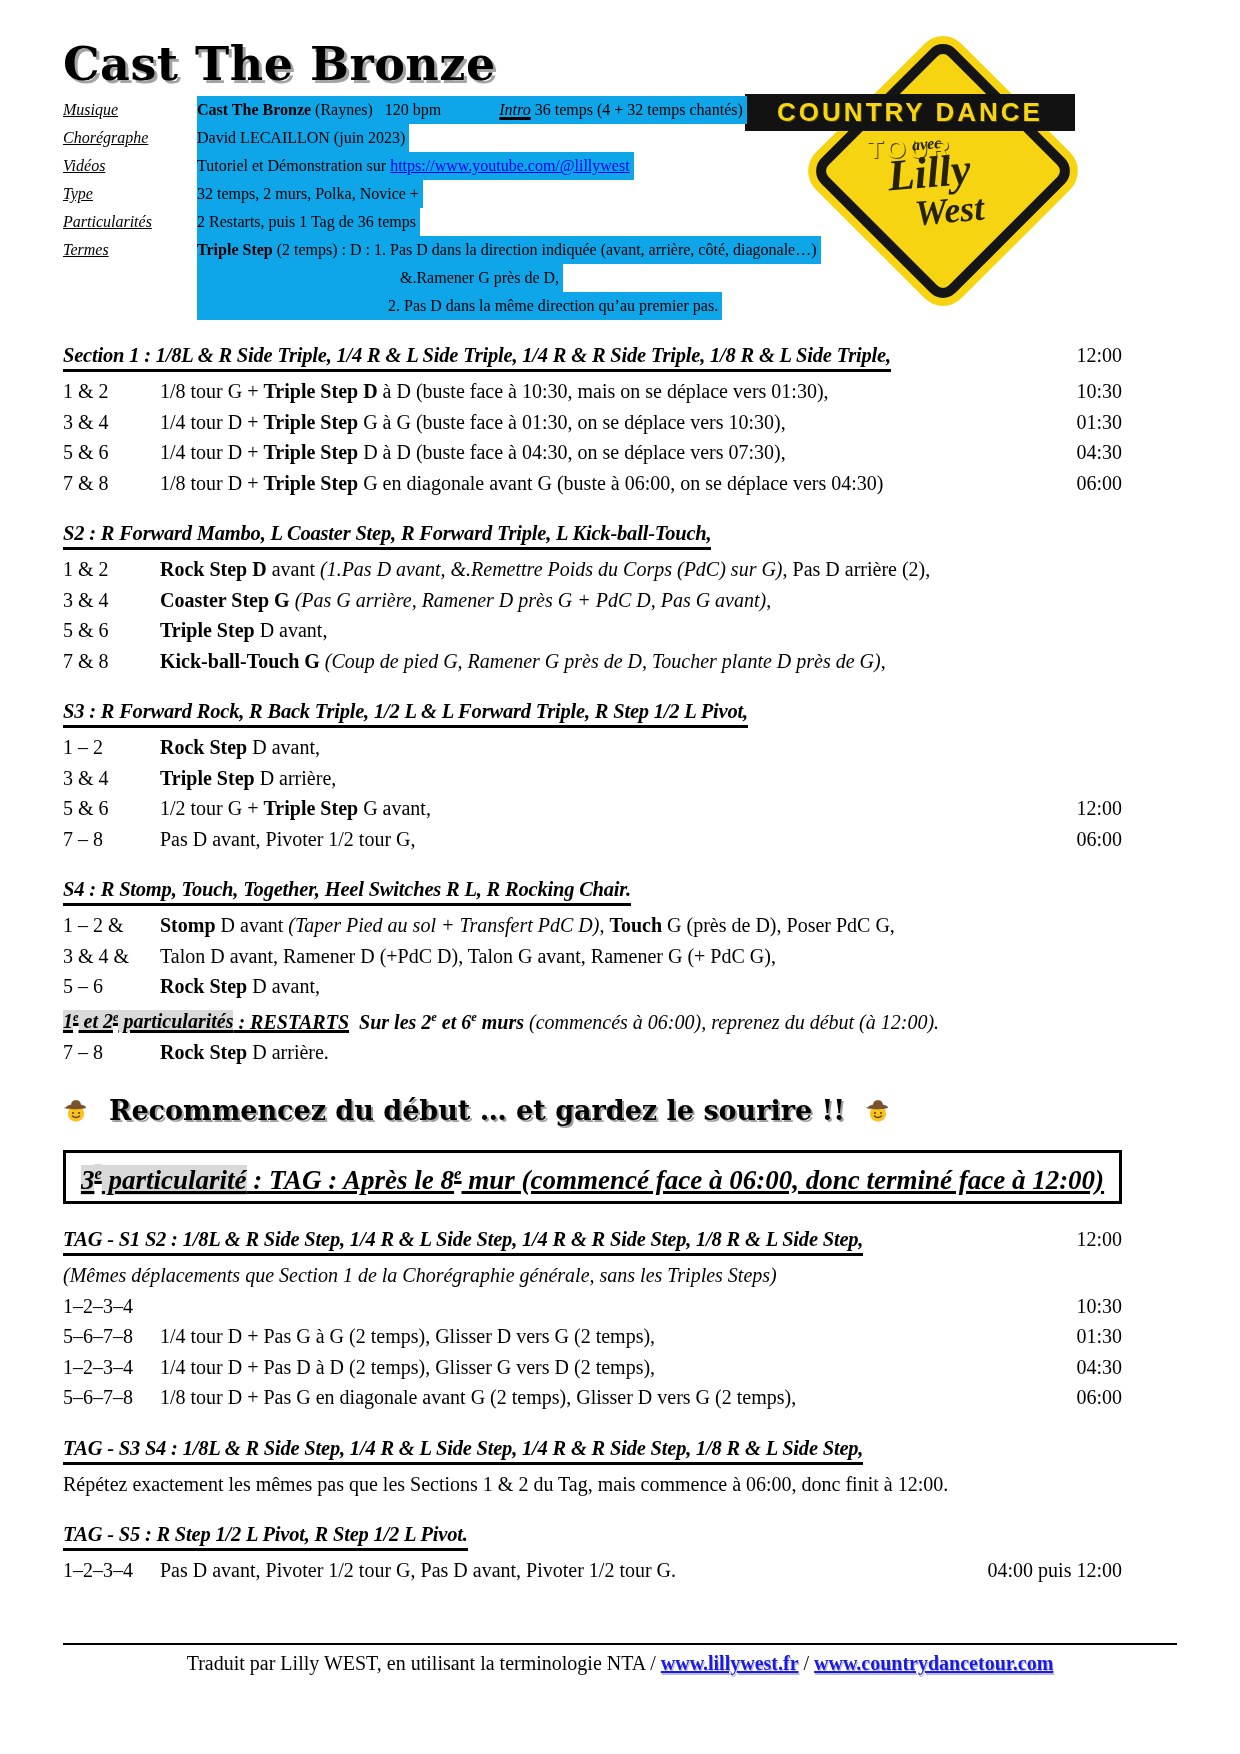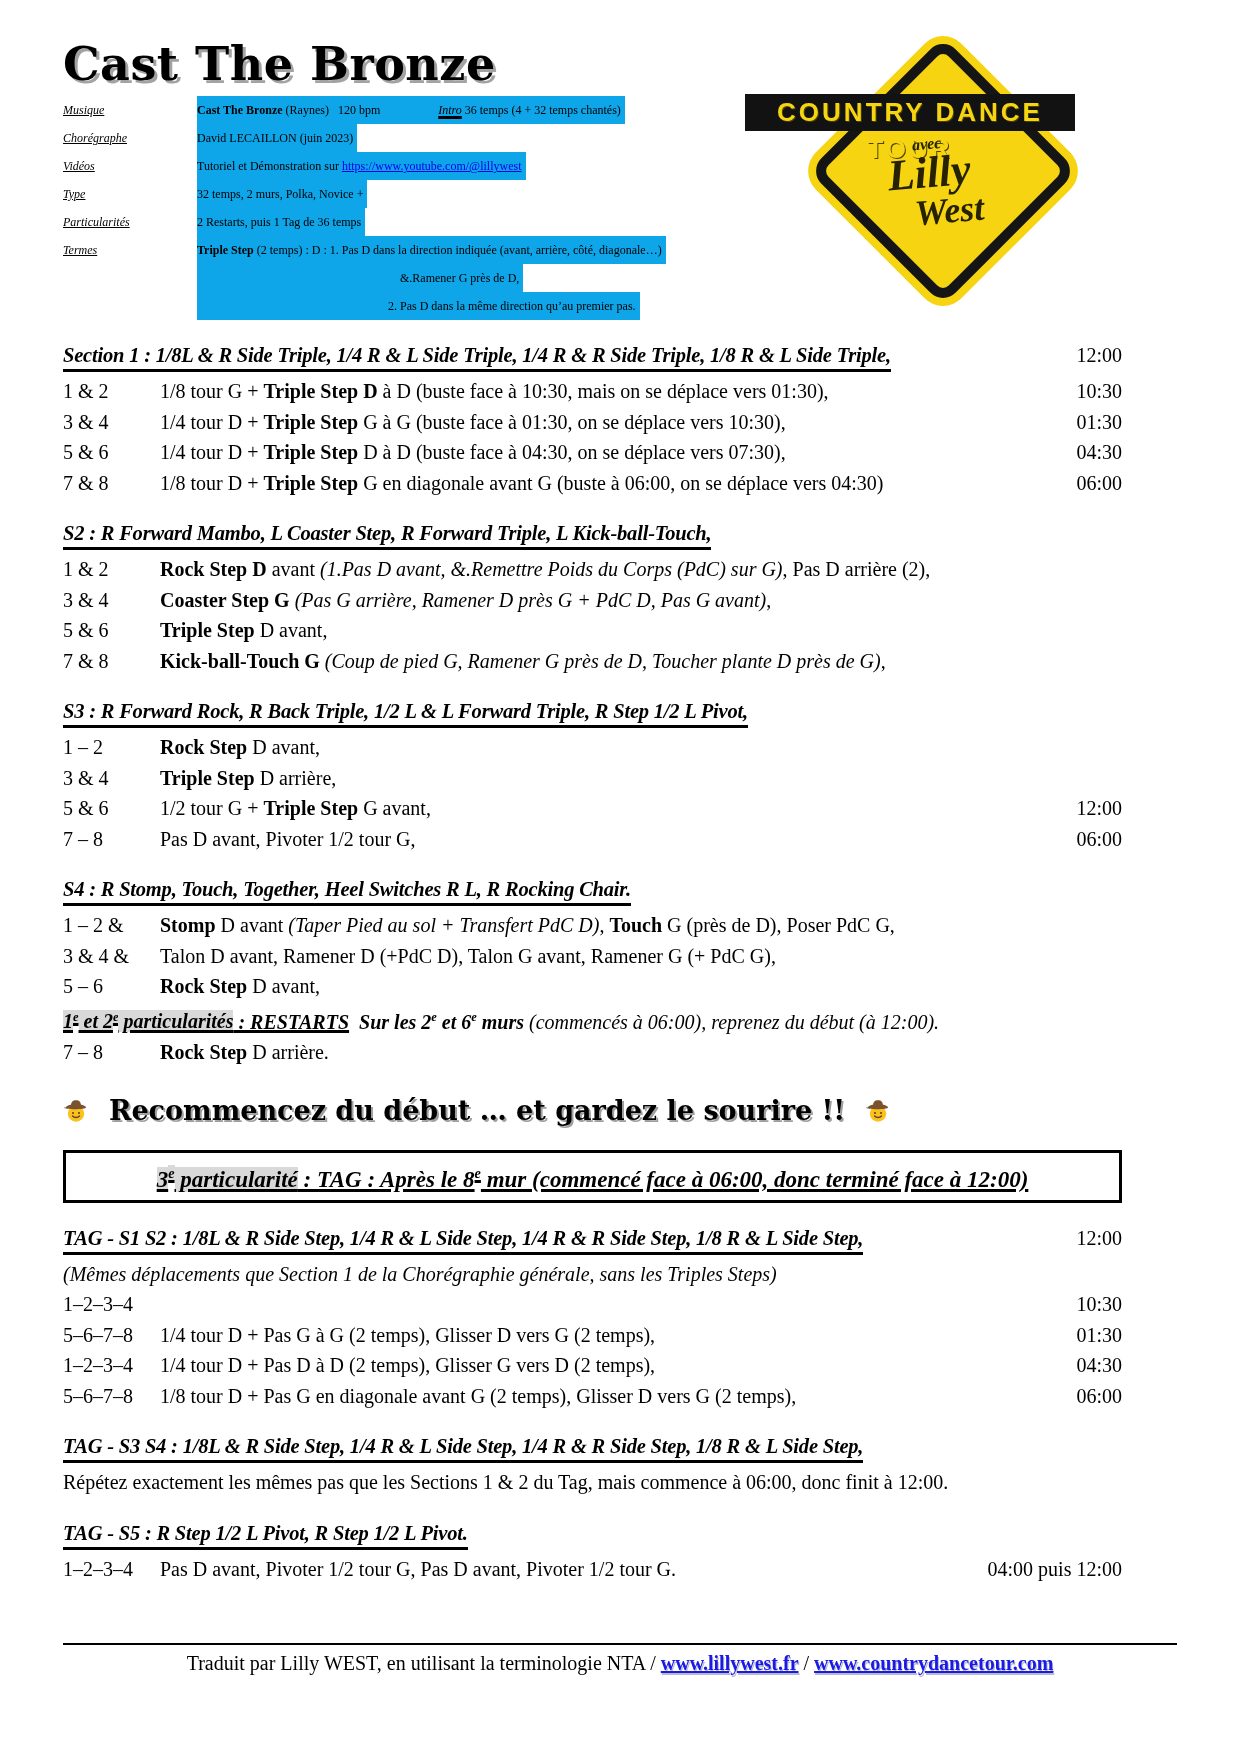--- a/index.html
+++ b/index.html
@@ -16,21 +16,21 @@
           text-shadow:1px 1px 0 #4a4400;}
   .script{position:absolute;left:0;top:116px;width:100%;text-align:center;z-index:3;
           font-style:italic;color:#262200;transform:rotate(-5deg);}
   .script .avec{font-size:16px;font-weight:bold;line-height:16px;}
   .script .l1{font-size:44px;line-height:42px;font-weight:bold;}
   .script .l2{font-size:36px;line-height:36px;font-weight:bold;margin-left:34px;}
   
   .content{position:relative;z-index:1;padding:0 118px 0 63px;}
   .title{margin:38px 0 6px 0;font-family:"DejaVu Serif",serif;font-weight:bold;font-size:46px;
          line-height:52px;letter-spacing:.5px;text-shadow:3px 3px 0 #a3a3a3;width:fit-content;}
-  .meta-row{display:flex;line-height:28px;font-size:12px;}
+  .meta-row{display:flex;line-height:28px;font-size:16px;}
   .meta-label{width:134px;flex:none;font-style:italic;text-decoration:underline;background:#fff;}
   .meta-label.noline{text-decoration:none;}
   .meta-value{background:#0ea5e9;padding-right:4px;}
   .section{margin-top:21px;}
   .sec-head{display:flex;align-items:baseline;line-height:28px;margin-bottom:4px;}
   .head-text{font-weight:bold;font-style:italic;font-size:20.5px;letter-spacing:-0.2px;
              border-bottom:3px solid #000;white-space:nowrap;}
   .sec-head .time{margin-left:auto;font-size:20px;white-space:nowrap;padding-left:8px;}
   .row{display:flex;line-height:30.5px;font-size:20px;}
   .row .count{width:97px;flex:none;}
@@ -42,21 +42,21 @@
   .su{text-decoration:underline;text-decoration-thickness:2.5px;}
   .sp{vertical-align:super;font-size:0.62em;}
   .sh{background:#d9d9d9;}
   .sl{color:#0000ee;text-decoration:underline;margin-top:44px;}
   .sg{display:inline-block;width:58px;height:1px;}
   .smiley{display:flex;justify-content:flex-start;align-items:center;gap:20px;margin-top:28px;
           font-family:"DejaVu Serif",serif;font-weight:bold;font-size:27px;
           text-shadow:2px 2px 0 #9f9f9f;}
   .emoji{display:inline-flex;text-shadow:none;}
   .tagbox{border:3px solid #000;margin-top:24px;padding:5px 6px;text-align:center;
-          font-size:23px;line-height:31px;}
+          font-size:27px;line-height:31px;}
   .footer{position:absolute;left:63px;right:63px;top:1643px;z-index:1;}
   .footer-rule{border-top:2.5px solid #000;}
   .footer-text{text-align:center;margin-top:7px;font-size:20px;}
   .footer-text .sl{font-weight:bold;color:#1a1ae6;text-shadow:1px 2px 0 #b9b9cc;
                    text-decoration-thickness:2px;}
 </style>
 </head>
 <body>
 
 <div class="page">

